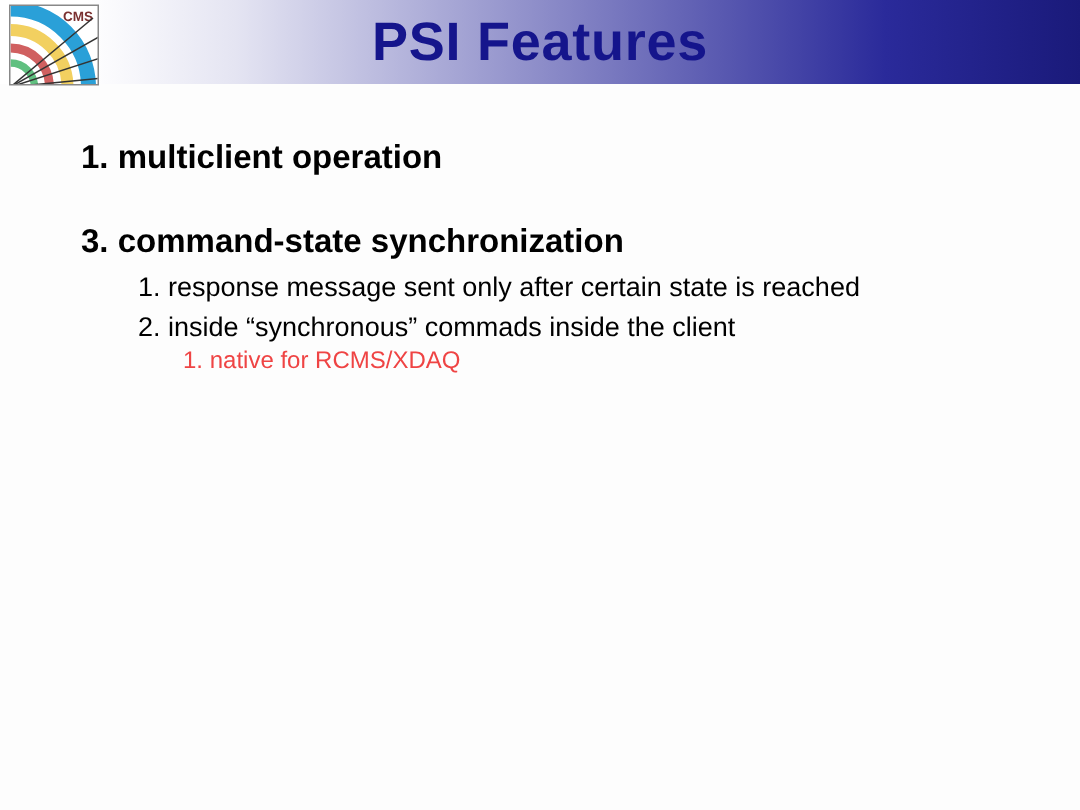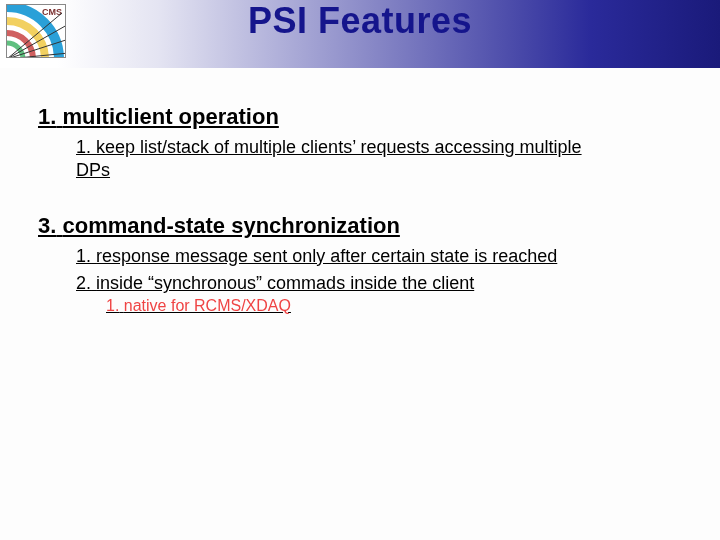--- a/index.html
+++ b/index.html
@@ -3,23 +3,24 @@
 <meta charset="utf-8">
 <style>
   * { margin: 0; padding: 0; box-sizing: border-box; }
   html, body { width: 720px; height: 540px; overflow: hidden; }
   body {
     font-family: Arial, Helvetica, sans-serif;
     background: #fdfdfd;
     position: relative;
   }
   .header {
-    height: 68px;
+    height: 56px;
     background: linear-gradient(to right, #ffffff 0%, #ffffff 8%, #e4e4f2 22%, #2a2a9a 82%, #1a1a7a 100%);
     display: flex;
+    align-items: center;
     position: relative;
   }
   .logo {
     width: 60px;
     height: 54px;
     margin-left: 6px;
     margin-top: 4px;
     background: #fff;
     border: 1px solid #888;
     position: relative;
@@ -36,22 +37,21 @@
   .title {
     position: absolute;
     left: 0; right: 0;
     text-align: center;
     font-size: 36px;
     font-weight: bold;
     color: #15158c;
     letter-spacing: 0.5px;
   }
   .content {
-    padding: 36px 38px 0 38px;
-    text-decoration: underline;
+    padding: 36px 38px 0 54px;
   }
   .section { margin-bottom: 30px; }
   .section-head {
     font-size: 22px;
     font-weight: bold;
     color: #000;
     margin-bottom: 6px;
   }
   .sub-list {
     padding-left: 38px;
@@ -92,26 +92,20 @@
   <div class="title">PSI Features</div>
 </div>
 
 <div class="content">
 
   <div class="section">
     <div class="section-head">
       <span>1.</span>
       <span>multiclient operation</span>
     </div>
-    <div class="sub-list">
-      <div class="sub-item">
-        <span>1.</span>
-        <span>keep list/stack of multiple clients’ requests accessing multiple DPs</span>
-      </div>
-    </div>
   </div>
 
   <div class="section">
     <div class="sub-list">
     </div>
   </div>
 
   <div class="section">
     <div class="section-head">
       <span>3.</span>

